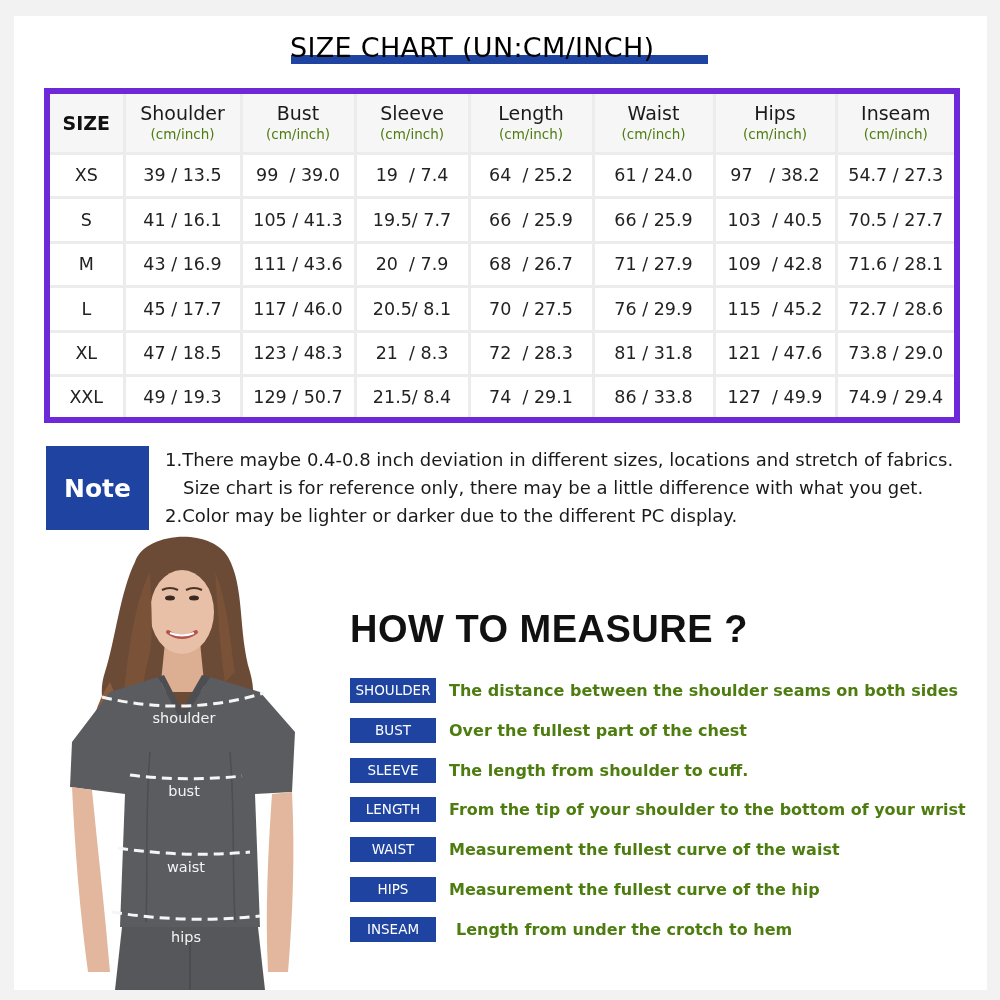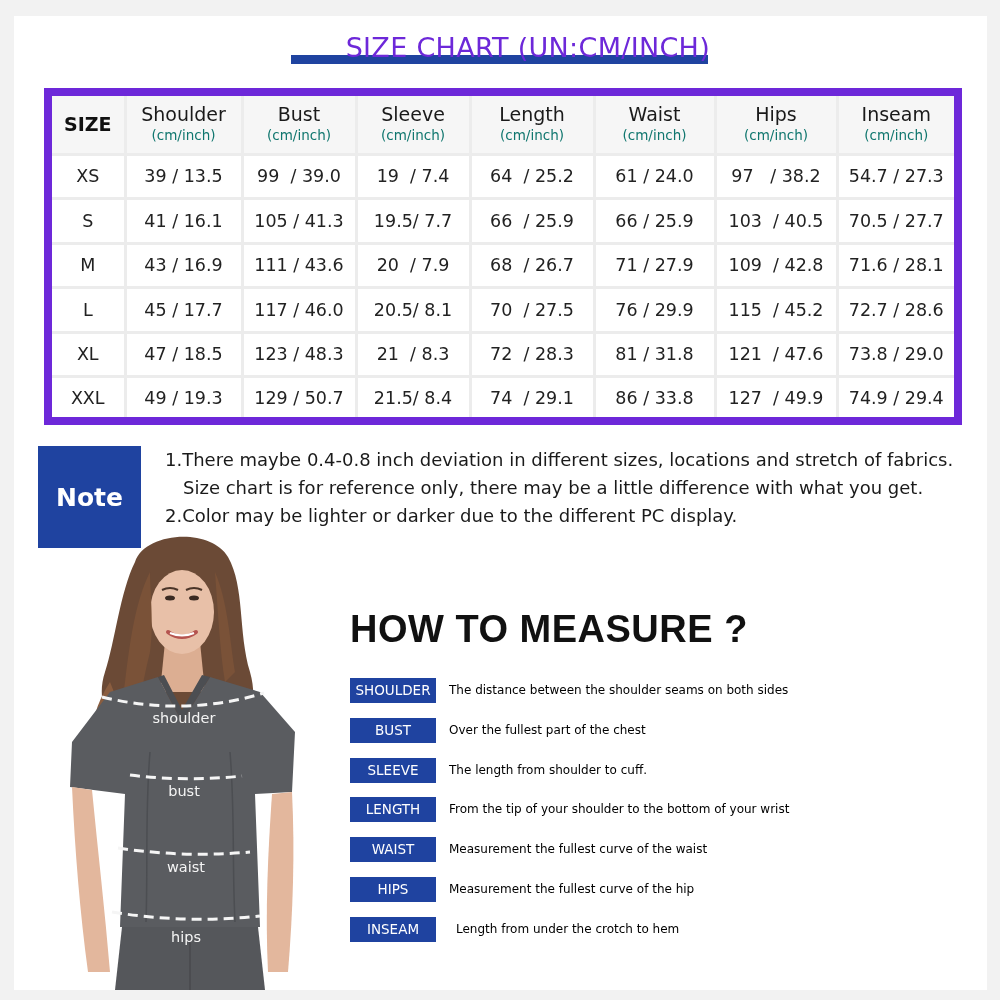--- a/index.html
+++ b/index.html
@@ -16,45 +16,45 @@
   }
 
   
   .title-wrap {
     position: absolute; left: 290px; top: 30px; width: 420px; height: 40px;
   }
   .title-bar {
     position: absolute; left: 1px; top: 25px; width: 417px; height: 9px;
   }
   .title-text {
-    position: absolute; left: 0; top: 0; width: 420px; text-align: right;
-    font-size: 27px; letter-spacing: 0.3px; color: #6d28d9; line-height: 36px;
+    position: absolute; left: 0; top: 0; width: 420px; text-align: left;
+    font-size: 27px; letter-spacing: 0.3px; color: #000000; line-height: 36px;
     font-family: "DejaVu Sans", sans-serif;
   }
 
   
   .size-table {
     position: absolute; left: 44px; top: 88px; width: 910px;
     border-collapse: collapse; table-layout: fixed;
-    border: 8px solid #6d28d9;
+    border: 6px solid #6d28d9;
   }
   .size-table th, .size-table td {
     border: 3px solid #ececec; text-align: center; vertical-align: middle;
     font-weight: normal;
   }
   .size-table thead tr { height: 62px; background: #f6f6f6; }
   .size-table tbody tr { height: 44.5px; }
   .size-table .hdr-main { display: block; font-size: 19px; color: #1a1a1a; line-height: 22px; }
-  .size-table .hdr-sub  { display: block; font-size: 13.5px; color: #0f766e; line-height: 20px; }
+  .size-table .hdr-sub  { display: block; font-size: 13.5px; color: #4d7c0f; line-height: 20px; }
   .size-table .hdr-size { font-size: 19px; font-weight: bold; color: #111; }
   .size-table td { font-size: 17.5px; color: #222; white-space: pre; font-family: "DejaVu Sans", sans-serif; }
 
   
   .note-badge {
-    position: absolute; left: 38px; top: 446px; width: 103px; height: 102px;
+    position: absolute; left: 46px; top: 446px; width: 103px; height: 84px;
     color: #fff; font-size: 25px; font-weight: bold;
     display: flex; align-items: center; justify-content: center;
   }
   .note-lines {
     position: absolute; left: 165px; top: 446px; width: 800px;
     font-size: 18px; color: #1a1a1a; line-height: 28px;
   }
   .note-lines div { white-space: nowrap; }
   .note-lines .indent { padding-left: 18px; }
 
@@ -79,21 +79,21 @@
   .measure-list { position: absolute; left: 350px; top: 677px; width: 620px; }
   .measure-row {
     position: absolute; left: 0; height: 26px; display: flex; align-items: center;
   }
   .m-badge {
     width: 86px; height: 25px; color: #fff; font-size: 13.5px;
     display: flex; align-items: center; justify-content: center;
     letter-spacing: 0px;
   }
   .m-desc {
-    margin-left: 13px; font-size: 12px; color: #000000; white-space: nowrap;
+    margin-left: 13px; font-size: 16px; color: #4d7c0f; white-space: nowrap; font-weight: bold;
   }
 </style>
 </head>
 <body style="background: rgb(242, 242, 242);">
 
 <div class="card" style="background: rgb(255, 255, 255);"></div>
 
 <div class="title-wrap">
   <div class="title-bar" style="background: rgb(31, 67, 160);"></div>
   <div class="title-text">SIZE CHART (UN:CM/INCH)</div>

